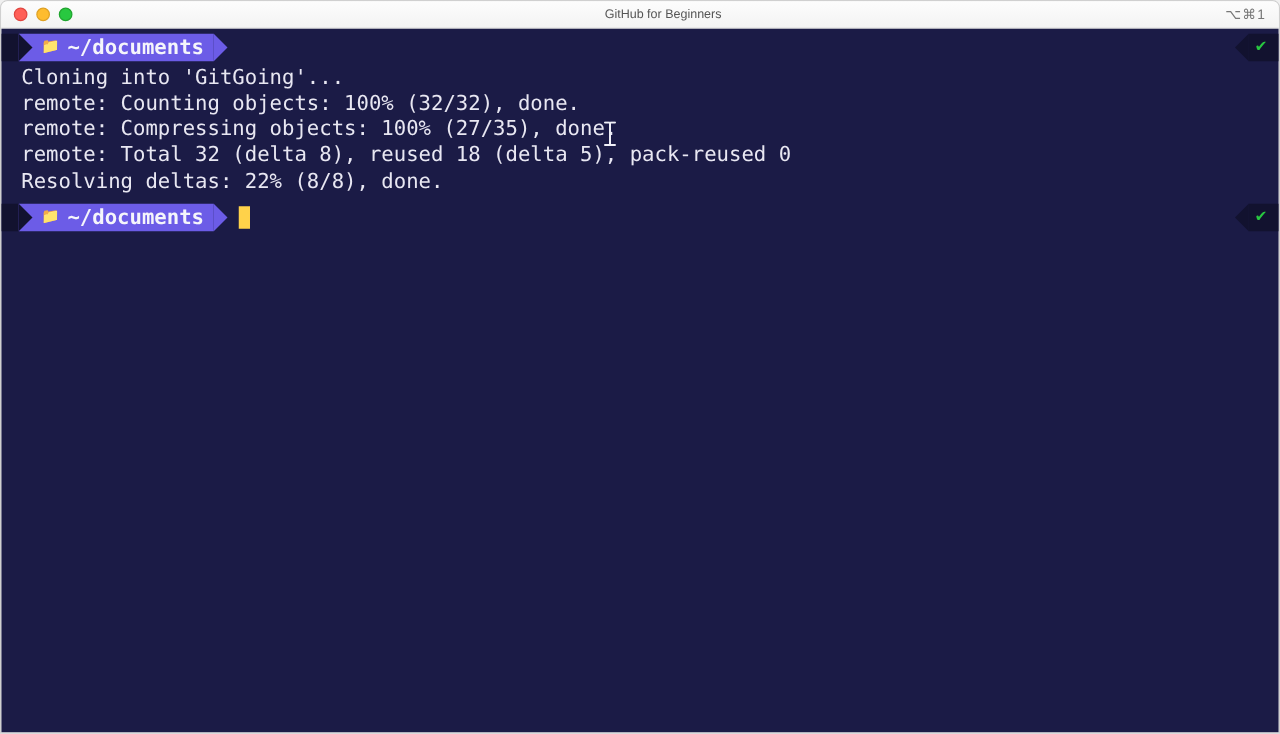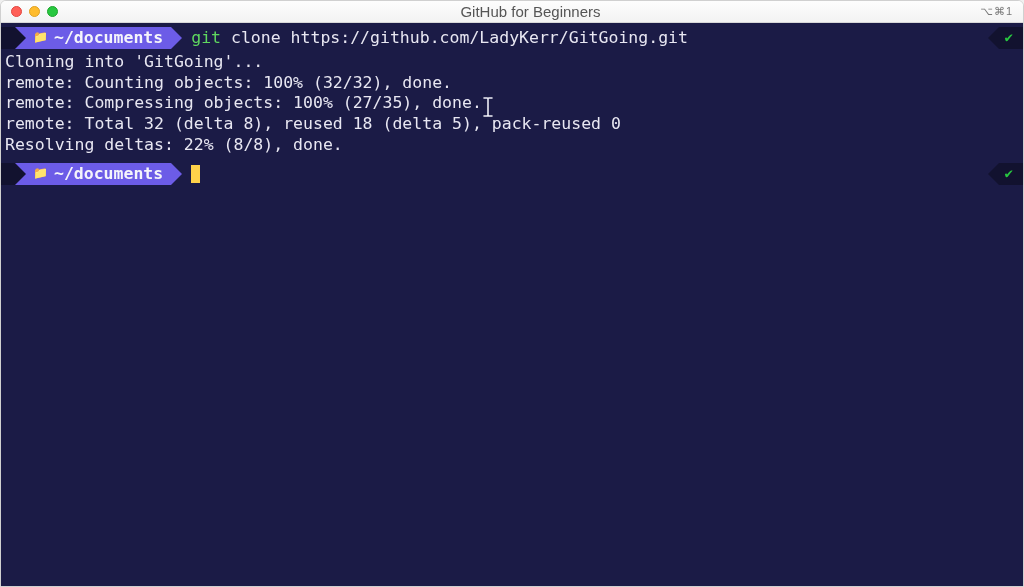--- a/index.html
+++ b/index.html
@@ -37,21 +37,21 @@
   .traffic-light {
     width: 11px; height: 11px; border-radius: 50%;
   }
   .tl-red    { background: #ff5f57; border: 0.5px solid #e14640; }
   .tl-yellow { background: #febc2e; border: 0.5px solid #dfa123; }
   .tl-green  { background: #28c840; border: 0.5px solid #1fa52e; }
   .title-text {
     position: absolute;
     left: 0; right: 0;
     text-align: center;
-    font-size: 15px;
+    font-size: 10px;
     color: #555;
     pointer-events: none;
     padding-left: 37px;
   }
   .title-right {
     position: absolute;
     right: 10px;
     font-size: 11px;
     color: #777;
     letter-spacing: 1px;
@@ -140,21 +140,21 @@
     content: "";
     position: absolute;
     left: -11px; top: 0;
     border-top: 11px solid transparent;
     border-bottom: 11px solid transparent;
     border-right: 11px solid #12122f;
   }
   .status-check { color: #28c840; font-size: 14px; font-weight: bold; }
 
   .out-line {
-    padding-left: 4px;
+    padding-left: 16px;
     white-space: pre;
   }
 
   .cursor-block {
     display: inline-block;
     width: 9px;
     height: 18px;
     background: #ffd24a;
     margin-left: 20px;
     vertical-align: middle;
@@ -187,21 +187,20 @@
   <div class="terminal">
 
     <div class="prompt-row">
       <span class="seg seg-apple">
         <span class="apple-glyph"></span>
       </span>
       <span class="seg seg-path">
         <span class="folder-glyph">📁</span>
         <span>~/documents</span>
       </span>
-      <span class="cmd-text"><span class="cmd-git">git</span><span class="cmd-rest"> clone https://github.com/LadyKerr/GitGoing.git</span></span>
 
       <div class="status-right">
         <span class="status-chip">
           <span class="status-check">✔</span>
         </span>
       </div>
     </div>
 
     <div class="out-line">Cloning into 'GitGoing'...</div>
     <div class="out-line">remote: Counting objects: 100% (32/32), done.</div>

